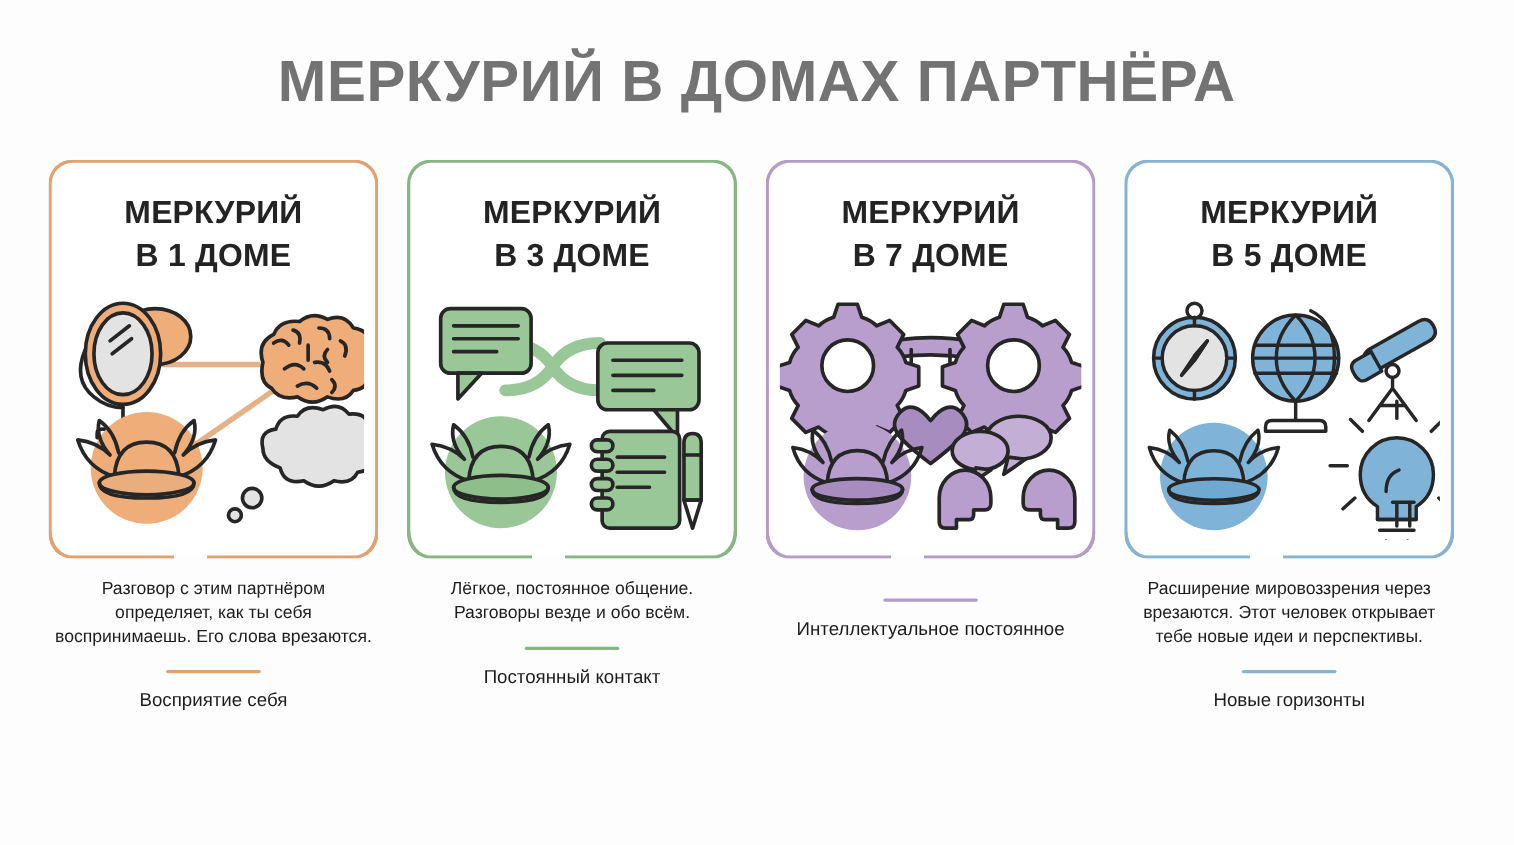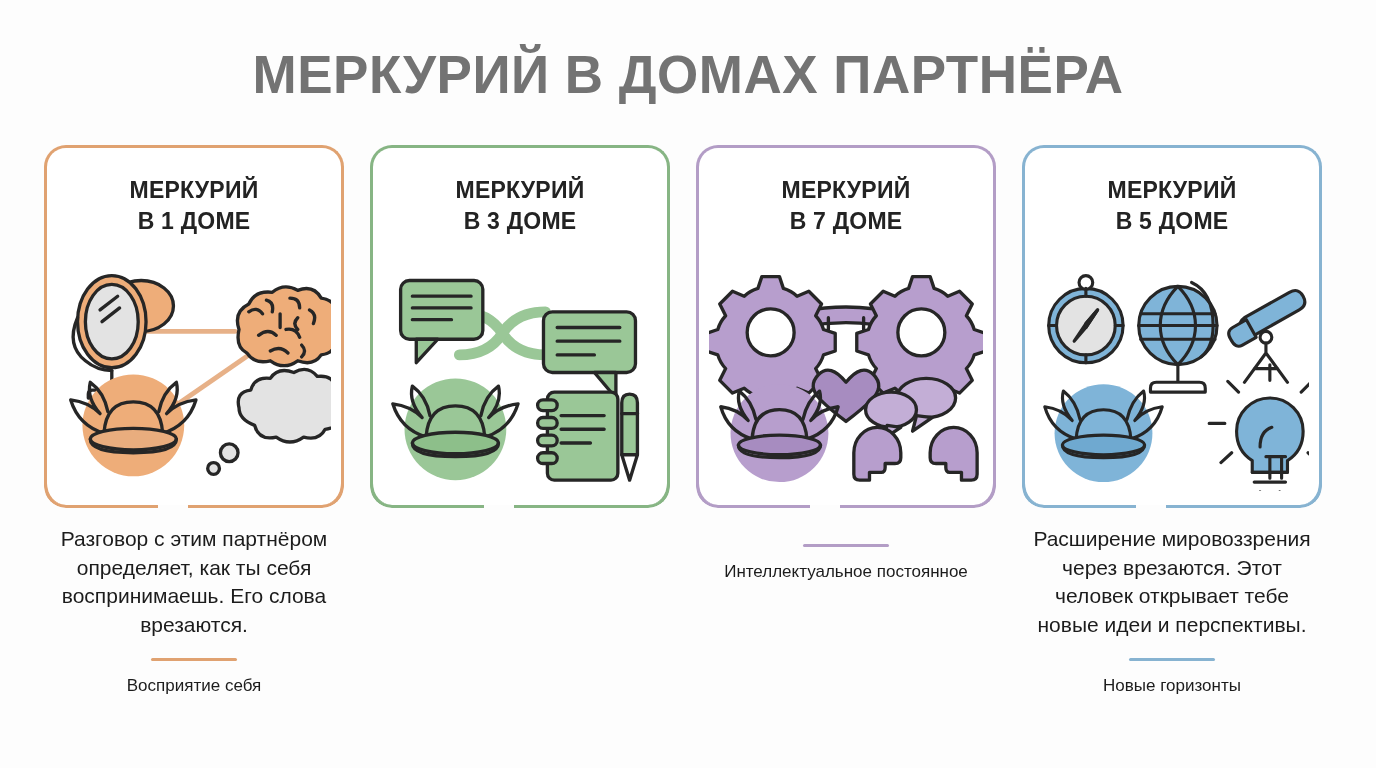--- a/index.html
+++ b/index.html
@@ -62,40 +62,40 @@
         #000 0, #000 38%, transparent 38%, transparent 48%, #000 48%, #000 100%);
     mask-image:
       linear-gradient(to right,
         #000 0, #000 38%, transparent 38%, transparent 48%, #000 48%, #000 100%);
   }
 
   .card-title {
     position: absolute;
     top: 27px; left: 0; right: 0;
     text-align: center;
-    font-size: 23px;
+    font-size: 29px;
     font-weight: 800;
     line-height: 1.33;
     color: #232323;
     letter-spacing: 0.2px;
   }
 
   .art {
     position: absolute;
     top: 108px; left: 10px; right: 10px; bottom: 14px;
   }
   .art svg { width: 100%; height: 100%; display: block; }
 
   
   .caption {
     margin-top: 20px;
     text-align: center;
   }
   .desc {
-    font-size: 21px;
+    font-size: 16px;
     line-height: 1.36;
     color: #1c1c1c;
     padding: 0 4px;
   }
   .rule {
     width: 86px; height: 3px;
     background: var(--accent);
     border-radius: 2px;
     margin: 19px auto 14px auto;
   }
@@ -222,20 +222,25 @@
 
               <g>
                 <path d="M252 136 q8 0 8 9 V198 H244 V145 q0-9 8-9Z" fill="#9ac797"></path>
                 <path d="M244 198 L252 224 L260 198 Z" fill="#fff"></path>
                 <path d="M244 156 H260"></path>
               </g>
             </g>
           </svg>
         </div>
       </div>
+      <div class="caption">
+        <p class="desc">Лёгкое, постоянное общение. Разговоры везде и обо всём.</p>
+        <div class="rule"></div>
+        <p class="keyword">Постоянный контакт</p>
+      </div>
     </div>
 
     <div class="col" style="--accent: #b39dc6;">
       <div class="card" id="card2">
         <div class="card-title">
           <span>МЕРКУРИЙ</span><br>
           <span>В 7 ДОМЕ</span>
         </div>
         <div class="art">
           <svg viewBox="0 0 280 230" xmlns="http://www.w3.org/2000/svg">

